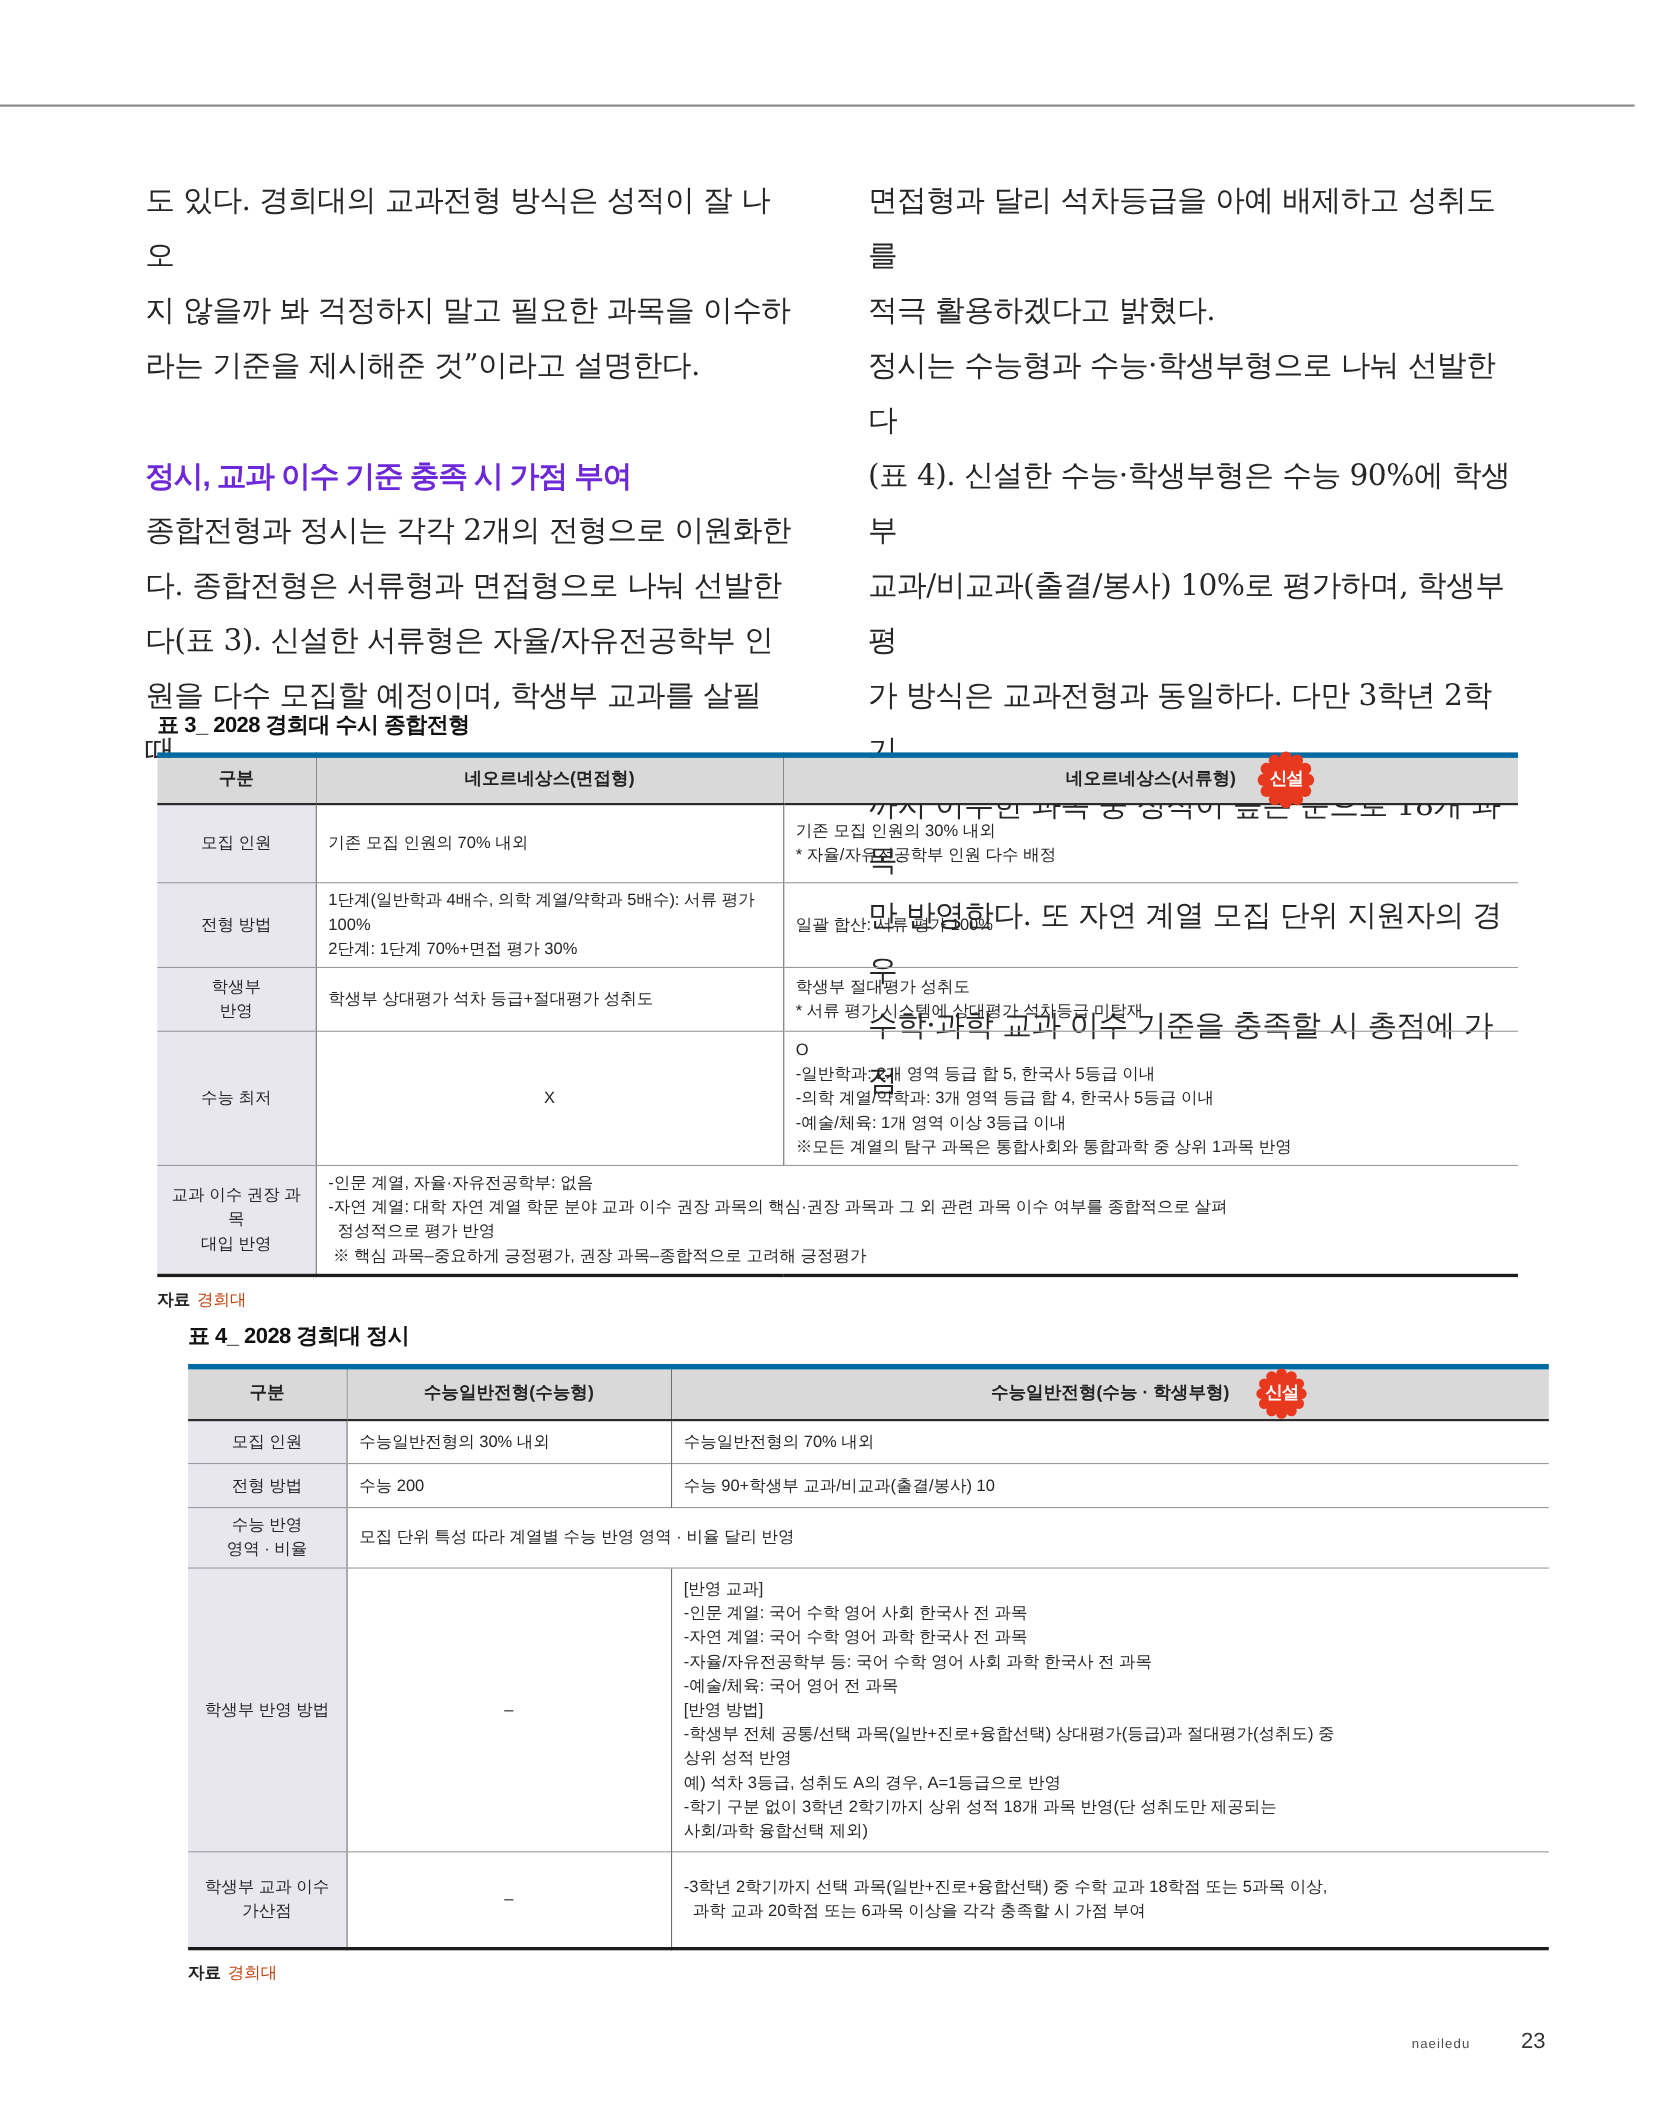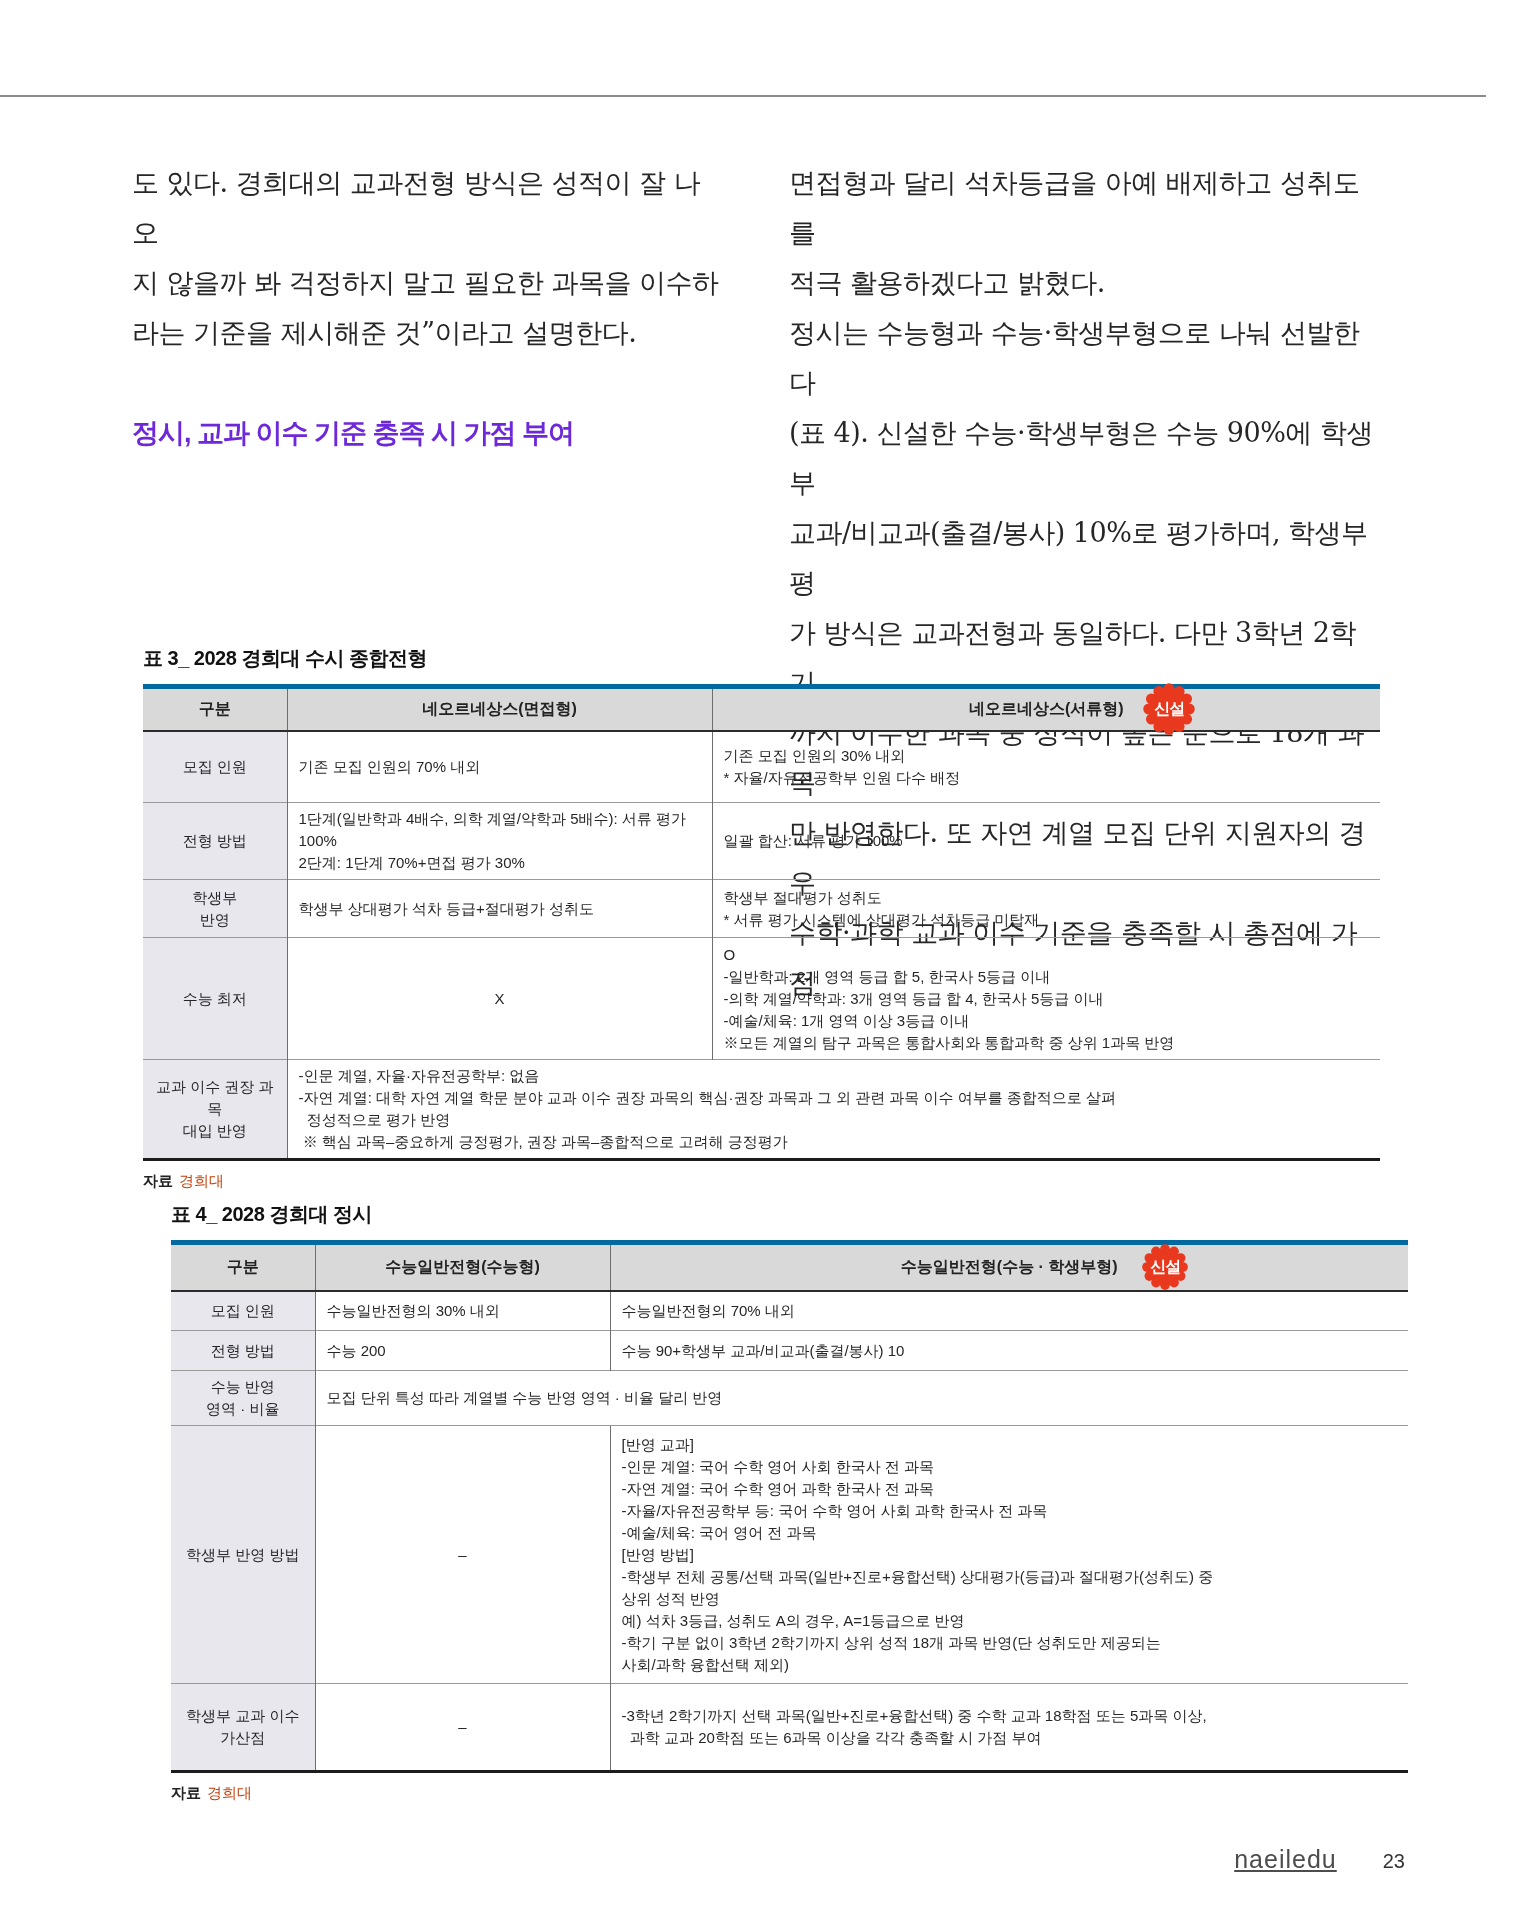--- a/index.html
+++ b/index.html
@@ -116,36 +116,40 @@
   }
   
   .footer{
     position:absolute;
     top:1845px;
     right:81px;
     display:flex;
     align-items:baseline;
     gap:46px;
   }
-  .footer-brand{font-size:25px;color:#4d4d4d;letter-spacing:1px;text-decoration:underline;}
+  .footer-brand{font-size:12px;color:#4d4d4d;letter-spacing:1px;}
   .footer-page{font-size:20px;color:#333;}
 </style>
 </head>
 <body>
 
 <div class="page">
 
   <div class="top-rule"></div>
 
   <div class="article">
     <div class="a-col">
       <p class="serif-para">도 있다. 경희대의 교과전형 방식은 성적이 잘 나오
 지 않을까 봐 걱정하지 말고 필요한 과목을 이수하
 라는 기준을 제시해준 것”이라고 설명한다.</p>
       <h2 class="section-heading">정시, 교과 이수 기준 충족 시 가점 부여</h2>
+      <p class="serif-para">종합전형과 정시는 각각 2개의 전형으로 이원화한
+다. 종합전형은 서류형과 면접형으로 나눠 선발한
+다(표 3). 신설한 서류형은 자율/자유전공학부 인
+원을 다수 모집할 예정이며, 학생부 교과를 살필 때</p>
     </div>
     <div class="a-col">
       <p class="serif-para">면접형과 달리 석차등급을 아예 배제하고 성취도를
 적극 활용하겠다고 밝혔다.
 정시는 수능형과 수능·학생부형으로 나눠 선발한다
 (표 4). 신설한 수능·학생부형은 수능 90%에 학생부
 교과/비교과(출결/봉사) 10%로 평가하며, 학생부 평
 가 방식은 교과전형과 동일하다. 다만 3학년 2학기
 까지 이수한 과목 중 성적이 높은 순으로 18개 과목
 만 반영한다. 또 자연 계열 모집 단위 지원자의 경우

